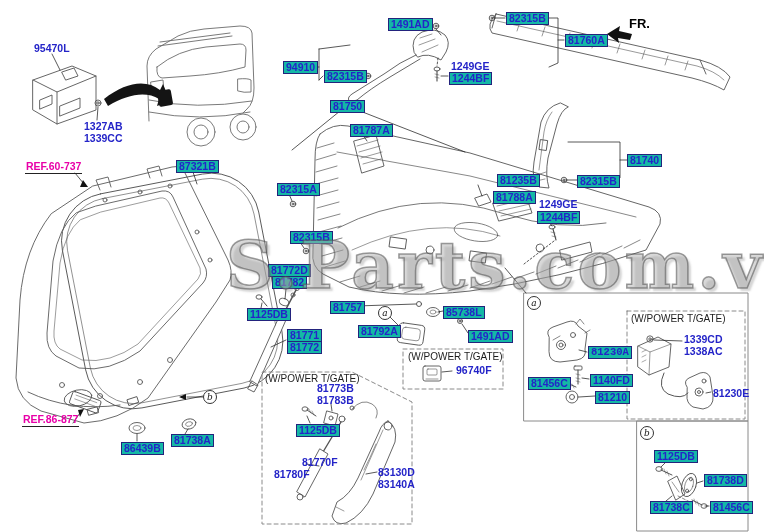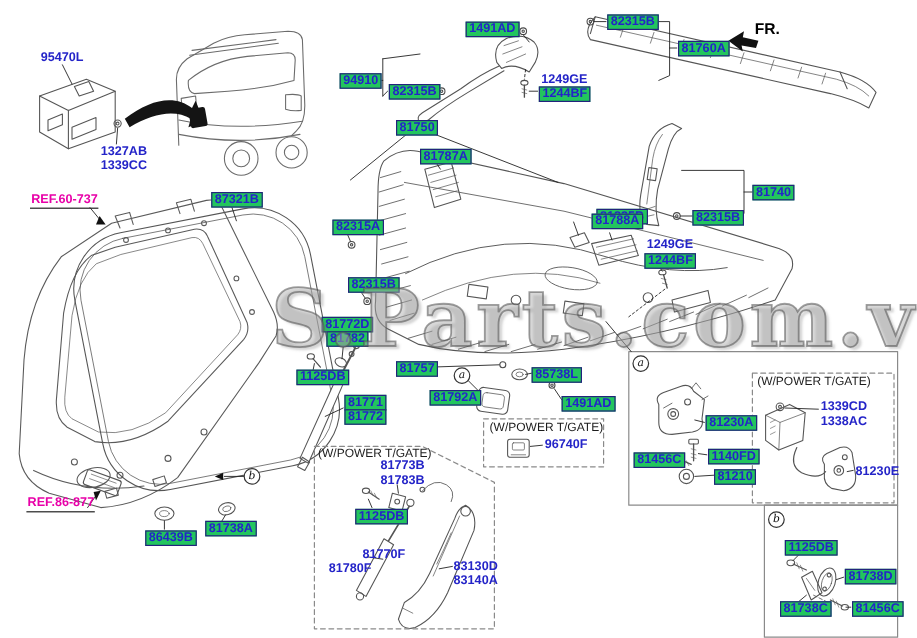--- a/index.html
+++ b/index.html
@@ -2,21 +2,21 @@
 <html><head>
 <meta charset="utf-8">
 <style>
   html,body{margin:0;padding:0;background:#fff;}
   .stage{position:relative;width:764px;height:532px;background:#ffffff;overflow:hidden;
          font-family:"Liberation Sans",sans-serif;}
   .artlayer{position:absolute;left:0;top:0;z-index:1;}
   #label-layer{position:absolute;left:0;top:0;width:764px;height:532px;z-index:4;}
   .lbl{position:absolute;white-space:nowrap;}
   .lbl.box{font:bold 10.5px/11px "Liberation Sans",sans-serif;color:#2424c8;
-           background:#22c55e;border:1px solid #23237d;padding:0 2px;}
+           background:#14b8a6;border:1px solid #23237d;padding:0 2px;}
   .lbl.plain{font:bold 10.5px/11px "Liberation Sans",sans-serif;color:#2424c8;}
   .lbl.ref{font:bold 10.5px/12px "Liberation Sans",sans-serif;color:#e800a8;
            border-bottom:1px solid #222;padding:0 1px 1px 1px;}
   .lbl.note{font:10px/11px "Liberation Sans",sans-serif;color:#1c1c1c;}
   .lbl.fr{font:bold 13px/13px "Liberation Sans",sans-serif;color:#000;}
   .lbl.circle{width:12px;height:12px;border:1px solid #333;border-radius:50%;
               font:italic 9px/12px "DejaVu Serif",serif;color:#111;text-align:center;background:#fff;}
   .watermark{position:absolute;left:226px;top:230px;z-index:6;pointer-events:none;
              font:bold 66px/70px "DejaVu Serif",serif;letter-spacing:3px;
              color:rgba(170,170,170,0.45);
@@ -339,46 +339,46 @@
       <div class="lbl box" style="left: 324px; top: 70px;">82315B</div>
       <div class="lbl plain" style="left: 451px; top: 61px;">1249GE</div>
       <div class="lbl box" style="left: 449px; top: 72px;">1244BF</div>
       <div class="lbl box" style="left: 330px; top: 100px;">81750</div>
       <div class="lbl box" style="left: 350px; top: 124px;">81787A</div>
       <div class="lbl box" style="left: 627px; top: 154px;">81740</div>
       <div class="lbl box" style="left: 577px; top: 175px;">82315B</div>
       <div class="lbl plain" style="left: 539px; top: 199px;">1249GE</div>
       <div class="lbl box" style="left: 537px; top: 211px;">1244BF</div>
       <div class="lbl box" style="left: 463px; top: 174px; margin-left: 34px;">81235B</div>
-      <div class="lbl box" style="left: 493px; top: 178px;">81788A</div>
+      <div class="lbl box" style="left: 493px; top: 191px;">81788A</div>
       <div class="lbl box" style="left: 277px; top: 183px;">82315A</div>
       <div class="lbl box" style="left: 290px; top: 231px;">82315B</div>
       <div class="lbl box" style="left: 268px; top: 264px;">81772D</div>
       <div class="lbl box" style="left: 272px; top: 276px;">81782</div>
       <div class="lbl box" style="left: 247px; top: 308px;">1125DB</div>
       <div class="lbl box" style="left: 287px; top: 329px;">81771</div>
       <div class="lbl box" style="left: 287px; top: 341px;">81772</div>
       <div class="lbl box" style="left: 330px; top: 301px;">81757</div>
       <div class="lbl box" style="left: 358px; top: 325px;">81792A</div>
       <div class="lbl box" style="left: 443px; top: 306px;">85738L</div>
       <div class="lbl box" style="left: 468px; top: 330px;">1491AD</div>
       <div class="lbl note" style="left: 408px; top: 351px;">(W/POWER T/GATE)</div>
-      <div class="lbl plain" style="left: 454px; top: 365px;">96740F</div>
+      <div class="lbl plain" style="left: 440px; top: 365px; padding-left: 16px;">96740F</div>
       <div class="lbl box" style="left: 121px; top: 442px;">86439B</div>
       <div class="lbl box" style="left: 171px; top: 434px;">81738A</div>
       <div class="lbl note" style="left: 265px; top: 373px;">(W/POWER T/GATE)</div>
       <div class="lbl plain" style="left: 317px; top: 383px;">81773B</div>
       <div class="lbl plain" style="left: 317px; top: 395px;">81783B</div>
       <div class="lbl box" style="left: 296px; top: 424px;">1125DB</div>
       <div class="lbl plain" style="left: 274px; top: 457px; margin-left: 28px;">81770F</div>
       <div class="lbl plain" style="left: 274px; top: 469px;">81780F</div>
       <div class="lbl plain" style="left: 378px; top: 467px;">83130D</div>
       <div class="lbl plain" style="left: 378px; top: 479px;">83140A</div>
       <div class="lbl note" style="left: 631px; top: 313px;">(W/POWER T/GATE)</div>
-      <div class="lbl box" style="left: 588px; top: 346px;">81230A</div>
+      <div class="lbl box" style="left: 588px; top: 346px; font-family: Liberation Mono, monospace;">81230A</div>
       <div class="lbl box" style="left: 528px; top: 377px;">81456C</div>
       <div class="lbl box" style="left: 590px; top: 374px;">1140FD</div>
       <div class="lbl box" style="left: 595px; top: 391px; text-align: right;">81210</div>
       <div class="lbl plain" style="left: 684px; top: 334px;">1339CD</div>
       <div class="lbl plain" style="left: 684px; top: 346px;">1338AC</div>
       <div class="lbl plain" style="left: 713px; top: 388px;">81230E</div>
       <div class="lbl box" style="left: 654px; top: 450px;">1125DB</div>
       <div class="lbl box" style="left: 704px; top: 474px;">81738D</div>
       <div class="lbl box" style="left: 650px; top: 501px;">81738C</div>
       <div class="lbl box" style="left: 710px; top: 501px;">81456C</div>

